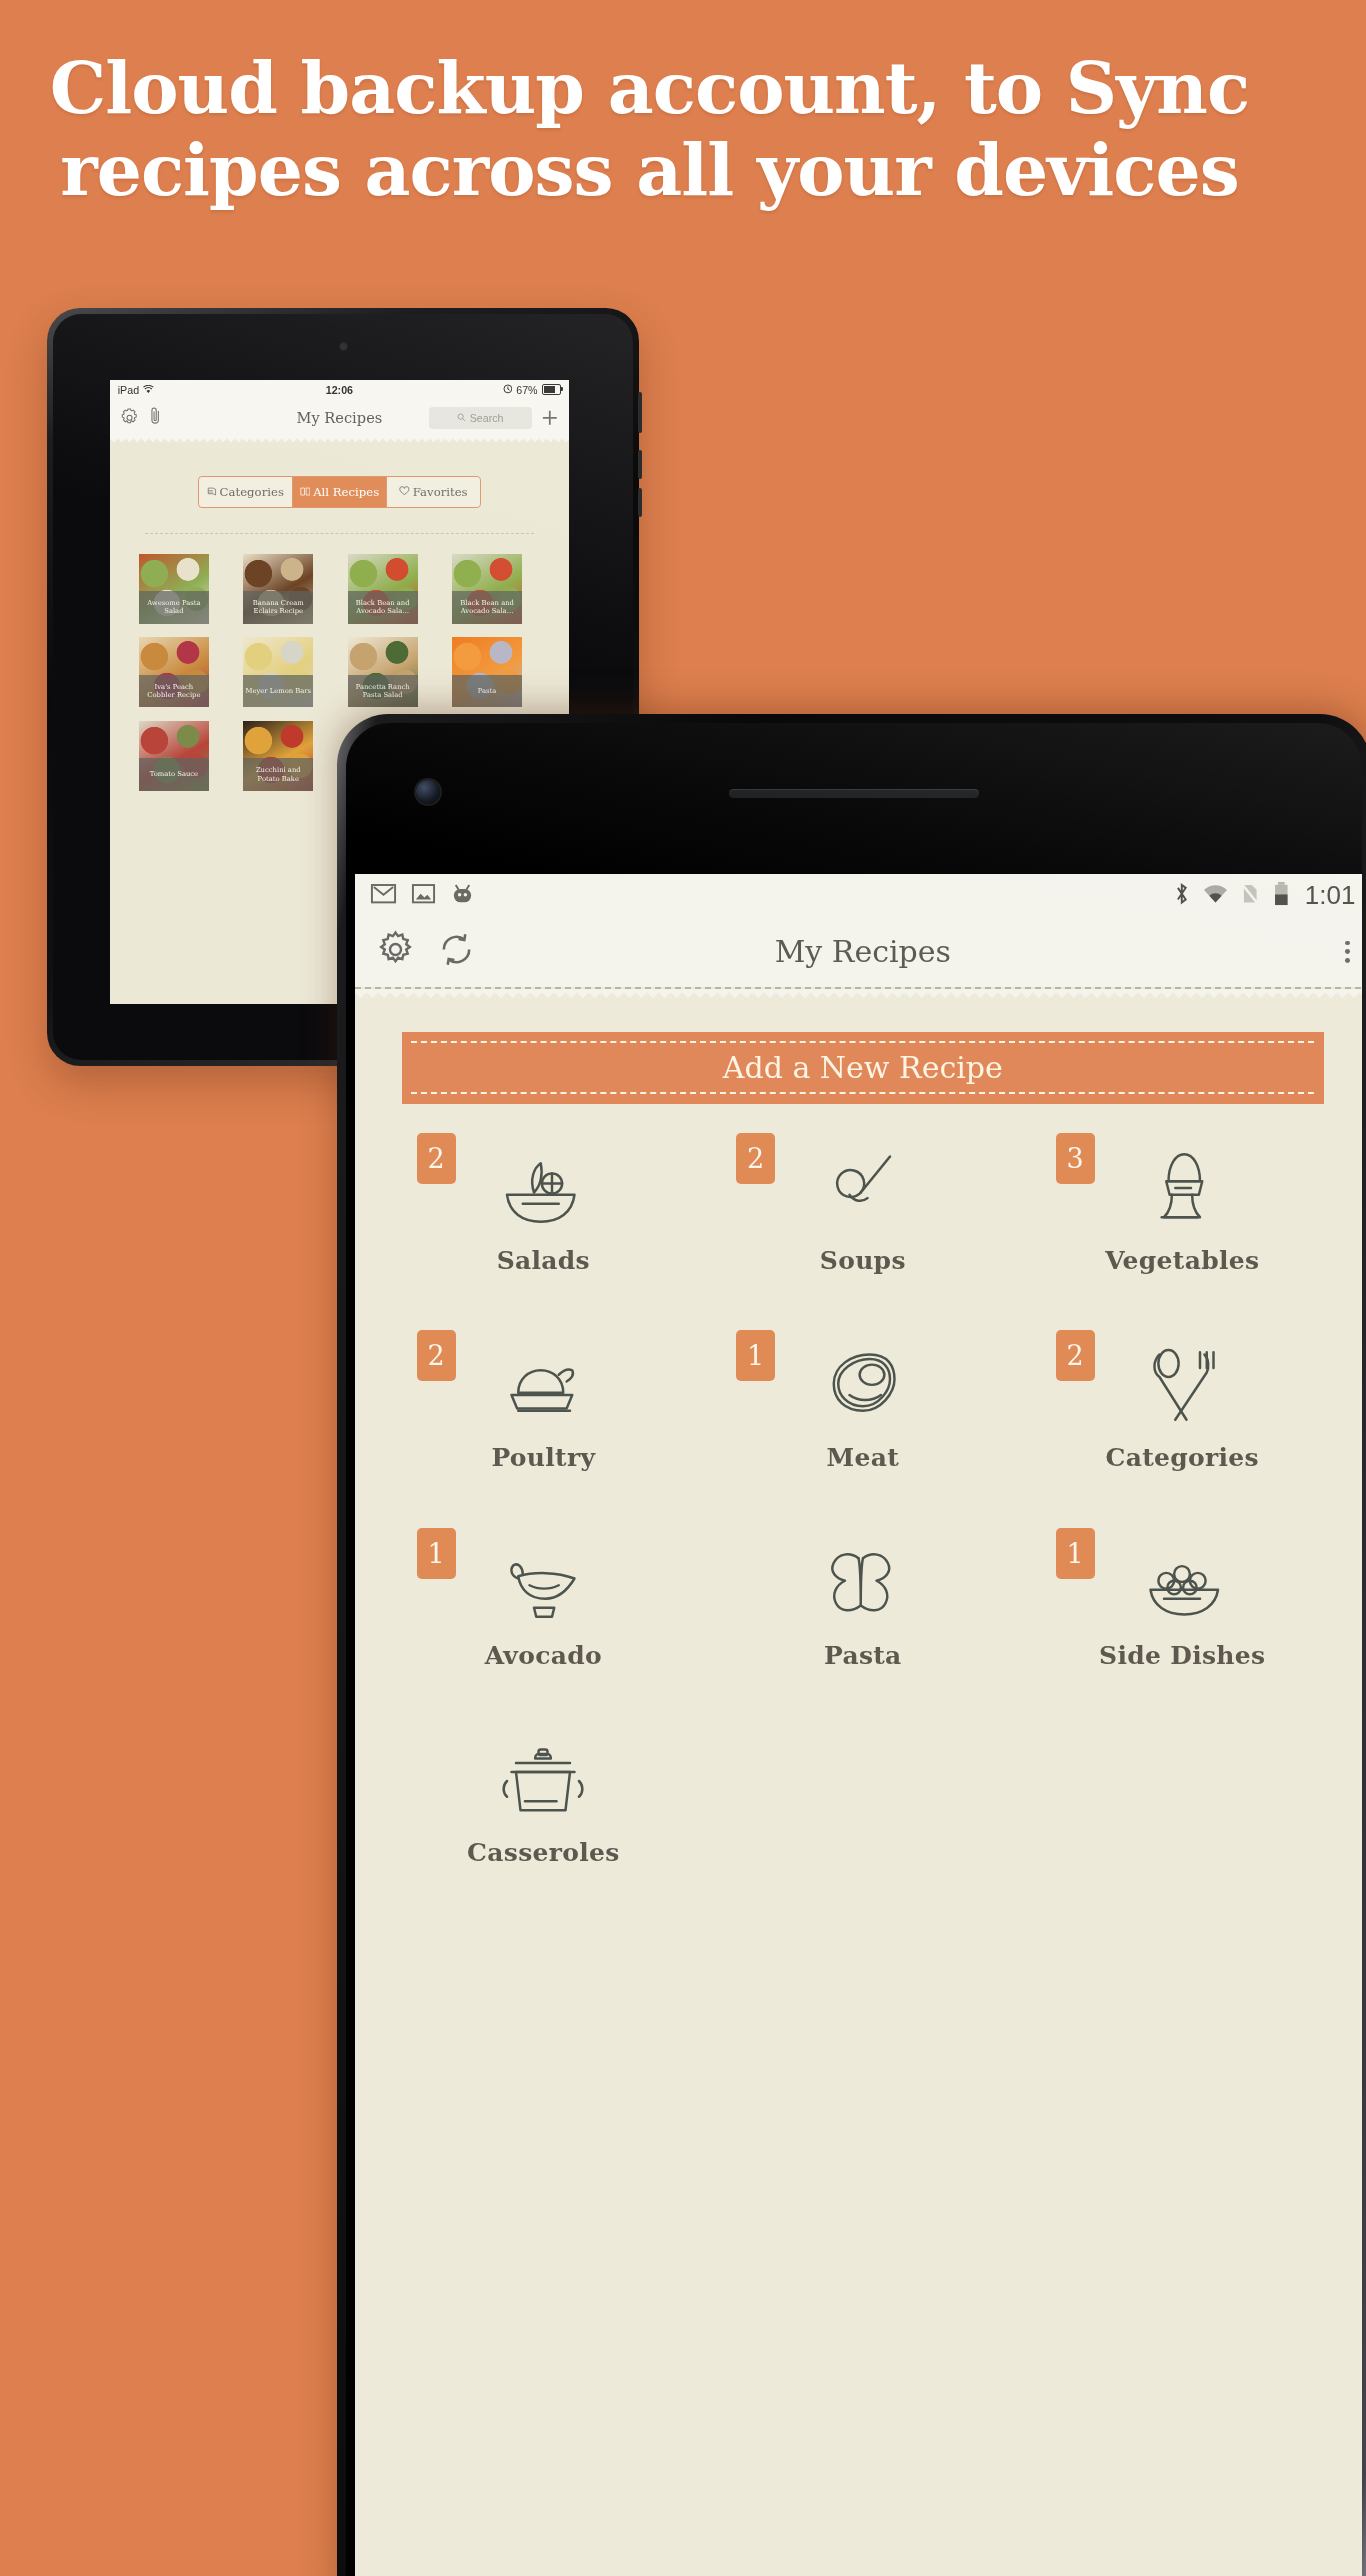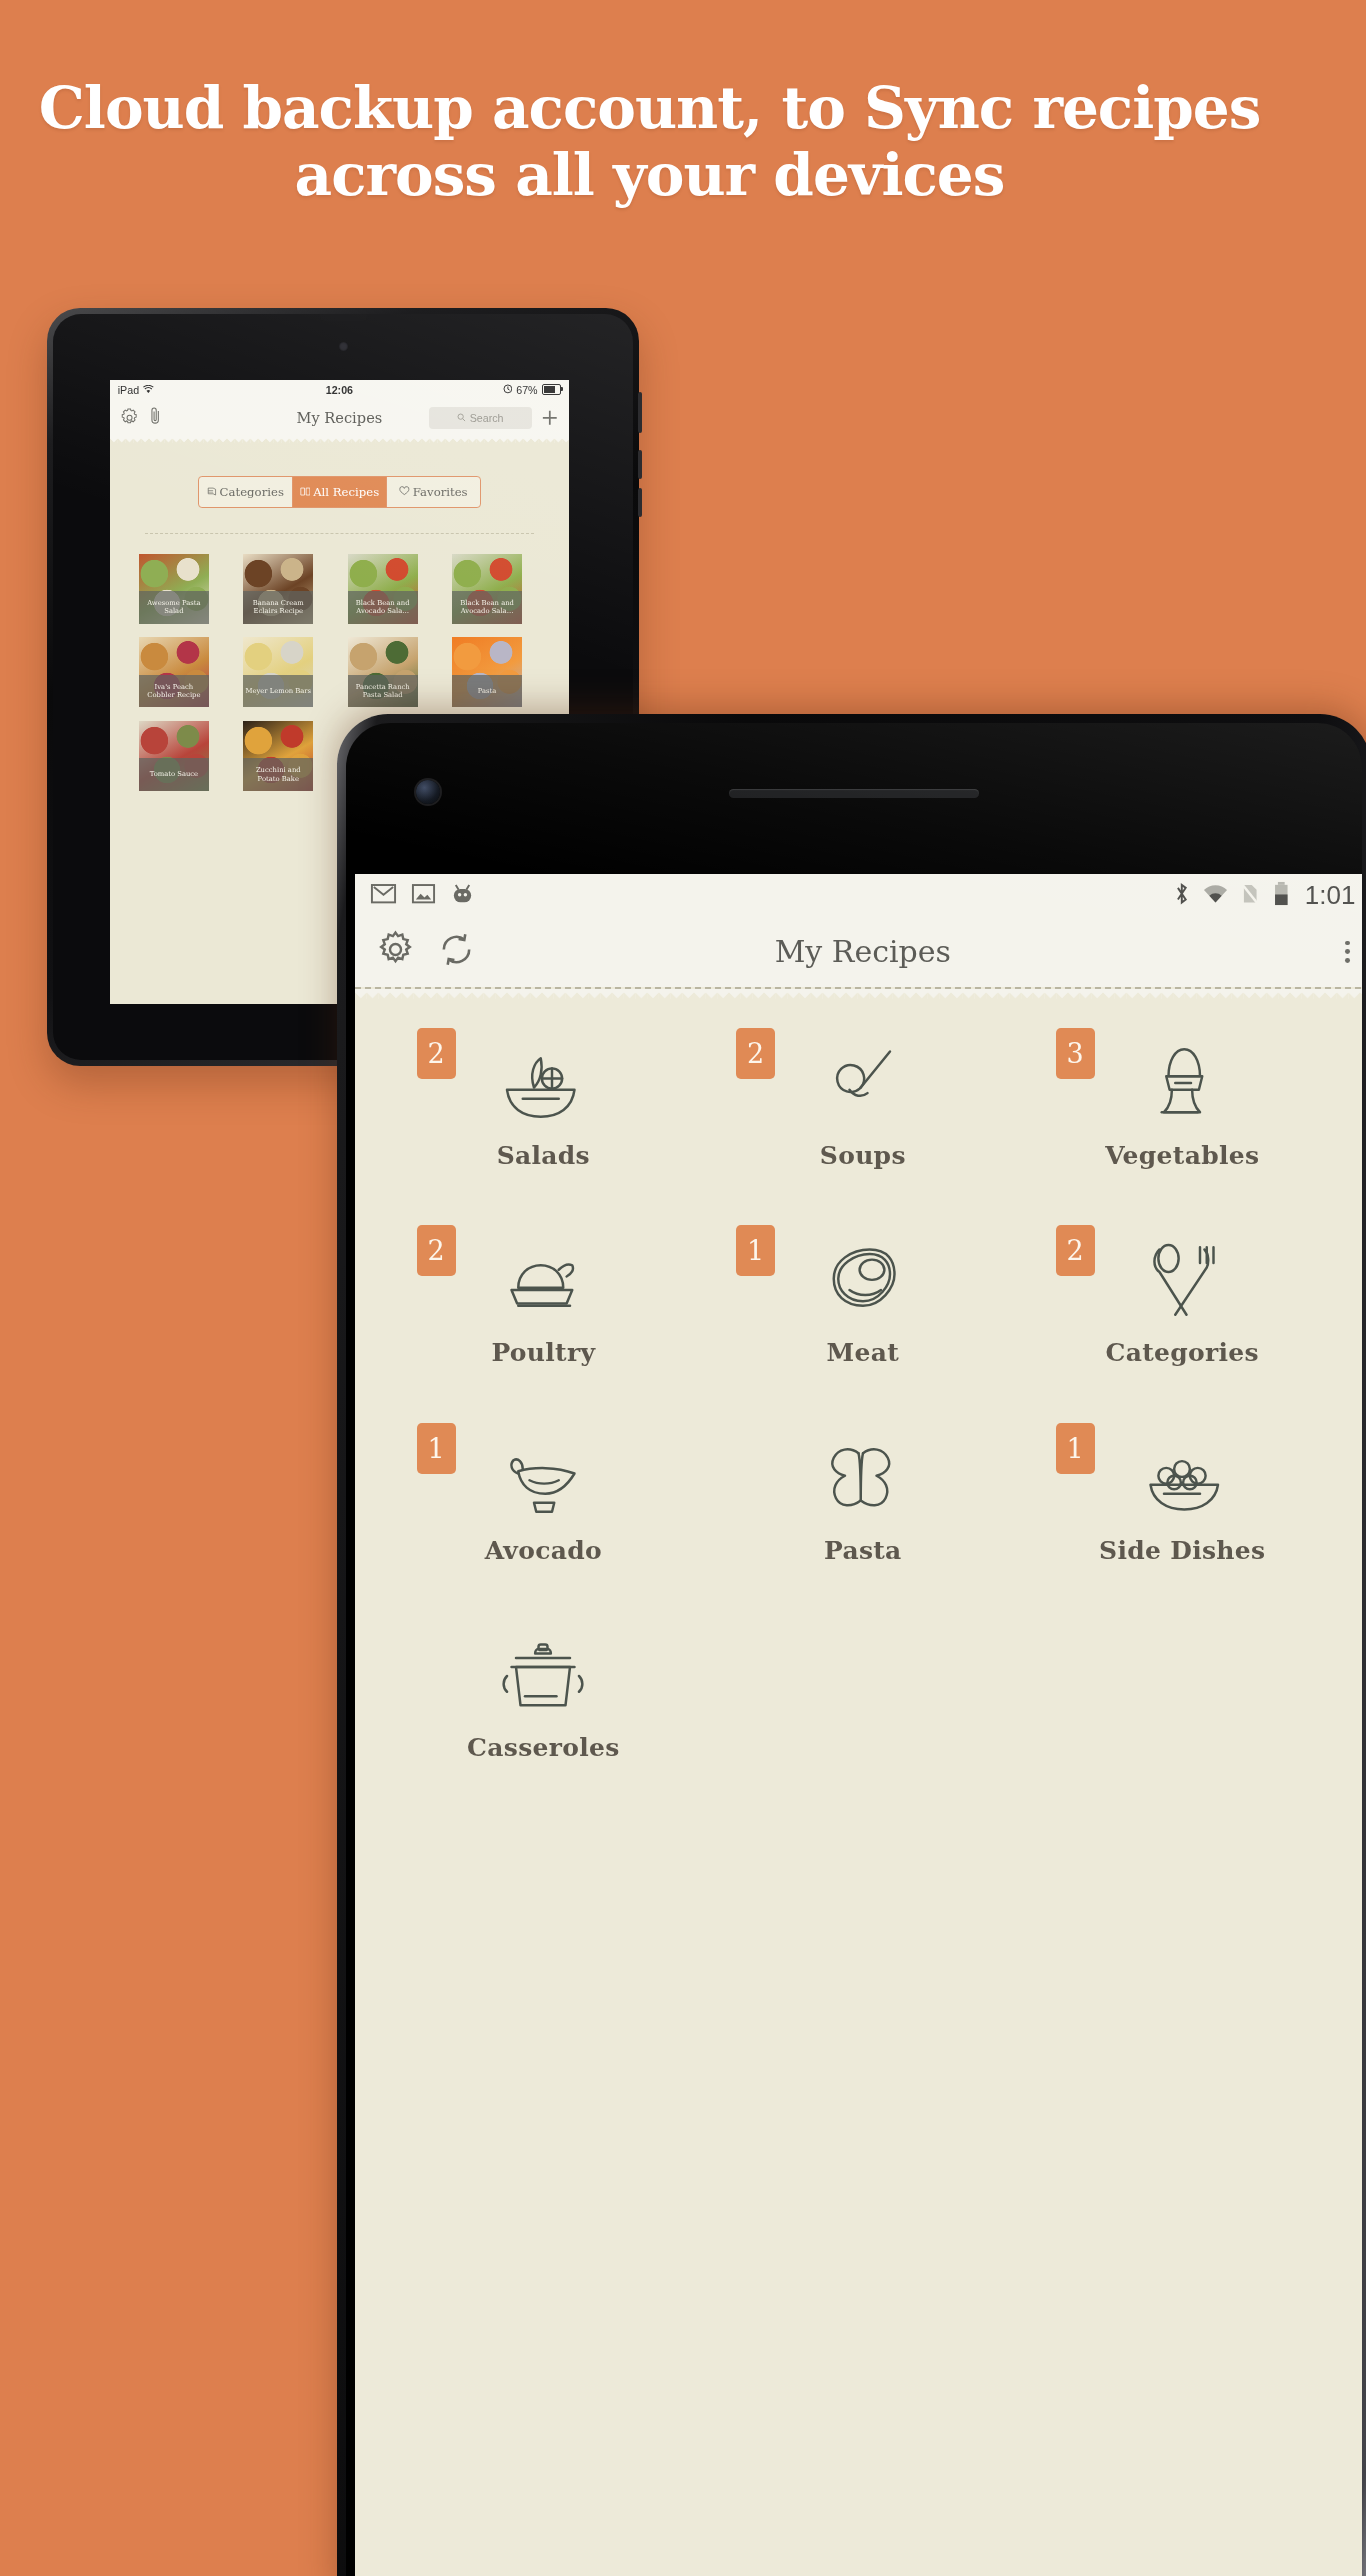--- a/index.html
+++ b/index.html
@@ -3,25 +3,25 @@
 <meta charset="utf-8">
 <style>
   html,body{margin:0;padding:0;}
   body{
     width:1366px;height:2576px;overflow:hidden;position:relative;
     background:#dd7f4e;
     font-family:"Liberation Serif", serif;
   }
   
   .headline{
-    position:absolute;left:0;top:75px;width:1299px;
+    position:absolute;left:0;top:47px;width:1299px;
     text-align:center;color:#ffffff;
     font-family:"DejaVu Serif", serif;
     font-weight:bold;
-    font-size:58px;line-height:1.16;
+    font-size:71px;line-height:1.16;
     letter-spacing:-1px;
     text-shadow:0 2px 2.9px rgba(120,55,25,.18);
   }
   
   .ipad{
     position:absolute;left:47px;top:308px;width:576px;height:742px;
     border-radius:33px;
     background:linear-gradient(160deg,#4a4a4c 0%,#1d1d1f 14%,#0a0a0b 40%,#111113 70%,#3a3a3d 100%);
     box-shadow:0 17.6px 39px rgba(90,40,15,.30);
     padding:8px;
@@ -413,20 +413,23 @@
         <span class="and-kebab">
             <span></span>
             <span></span>
             <span></span>
           </span>
       </div>
 
       <div class="and-dash"></div>
       <div class="and-zig"></div>
 
+      <div class="add-btn">
+        <span>Add a New Recipe</span>
+      </div>
 
       <div class="cat-grid" id="cat-grid">
           <div class="cat">
             <div class="badge">2</div>
             <div class="icon">
               <svg width="98" height="90" viewBox="0 0 84 80" fill="none" stroke="#4c544d" stroke-width="2.2" stroke-linecap="round" stroke-linejoin="round">
                 <path d="M10 46h60c-2 16-14 24-30 24S12 62 10 46z"></path>
                 <path d="M24 54h32"></path>
                 <path d="M34 44c-4-12 0-22 6-26 2 10 0 20-6 26z"></path>
                 <ellipse cx="50" cy="36" rx="9" ry="9"></ellipse>

